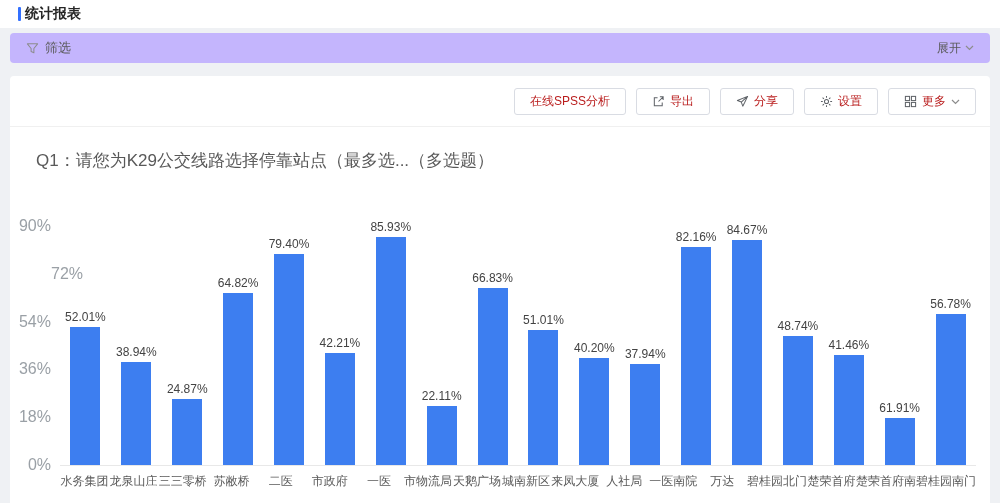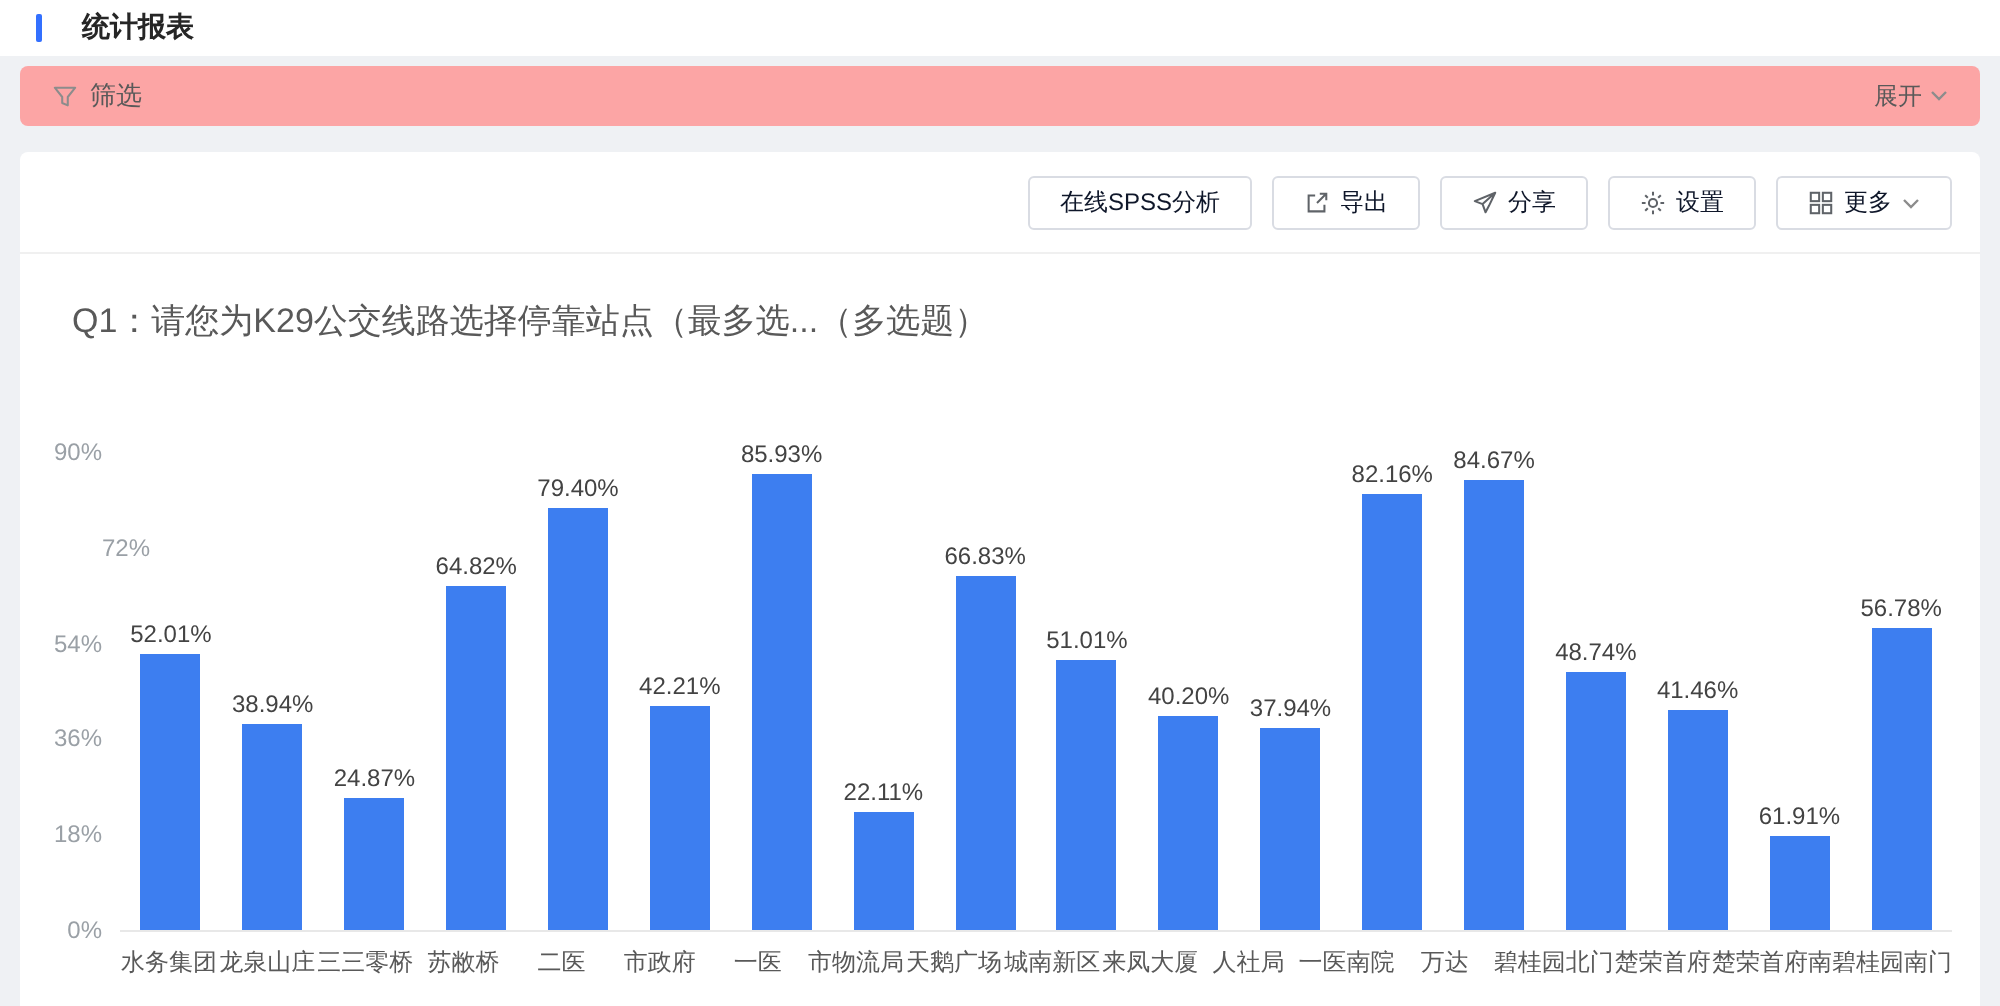--- a/index.html
+++ b/index.html
@@ -5,61 +5,61 @@
   * { box-sizing: border-box; }
   html,body { margin:0; padding:0; }
   body {
     width:1000px; height:503px; overflow:hidden;
     background:#eff1f4;
     font-family:"Liberation Sans","DejaVu Sans",sans-serif;
     color:#333;
   }
   .app-header {
     height:28px; background:#fff; display:flex; align-items:center;
-    padding-left:18px; gap:20px;
+    padding-left:18px; gap:4px;
   }
   .accent-bar { width:3px; height:14px; background:#3370ff; border-radius:1px; }
   .page-title { font-size:14px; font-weight:bold; color:#262626; margin:0; }
 
   .filter-bar {
-    margin:5px 10px 0; background:#fca5a5; height:30px; border-radius:4px;
+    margin:5px 10px 0; background:#c4b5fd; height:30px; border-radius:4px;
     display:flex; align-items:center; padding:0 16px;
     font-size:13px; color:#595959;
   }
   .filter-left { display:flex; align-items:center; gap:6px; cursor:pointer; }
   .expand-toggle {
     margin-left:auto; font-size:12px; color:#595959;
     display:flex; align-items:center; gap:4px; cursor:pointer;
   }
 
   .panel {
     margin:13px 10px 0; background:#fff; border-radius:4px 4px 0 0;
     height:427px; position:relative;
   }
   .toolbar {
     display:flex; justify-content:flex-end; gap:10px;
     padding:12px 14px 11px;
   }
   .tbtn {
     height:27px; background:#fff; border:1px solid #d9dce3; border-radius:3px;
-    font-size:12px; color:#0f172a; padding:0 15px;
+    font-size:12px; color:#b91c1c; padding:0 15px;
     display:flex; align-items:center; gap:5px; cursor:pointer;
     font-family:inherit;
   }
   .divider { height:1px; background:#f0f0f0; }
   .question { margin:22px 0 0 26px; font-size:17px; color:#595959; }
 
   .chart { margin:0 14px 0 50px; position:relative; }
   .plot {
     height:239px; margin-top:55px; position:relative;
     border-bottom:1px solid #e8e8e8;
   }
   .ytick {
     position:absolute; right:calc(100% + 9px); width:40px; text-align:right;
-    font-size:12px; color:#9aa0a6; line-height:14px;
+    font-size:16px; color:#9aa0a6; line-height:14px;
   }
   .bars { display:flex; height:100%; align-items:flex-end; }
   .slot { flex:1; display:flex; flex-direction:column; align-items:center; justify-content:flex-end; }
   .val { font-size:12px; color:#434343; margin-bottom:3px; white-space:nowrap; }
   .bar { width:30px; }
   .xlabels { display:flex; padding-top:7px; }
   .xlab { flex:1; text-align:center; font-size:12px; color:#595959; white-space:nowrap; }
 
   .icon { display:inline-flex; align-items:center; justify-content:center; }
   svg { display:block; }

